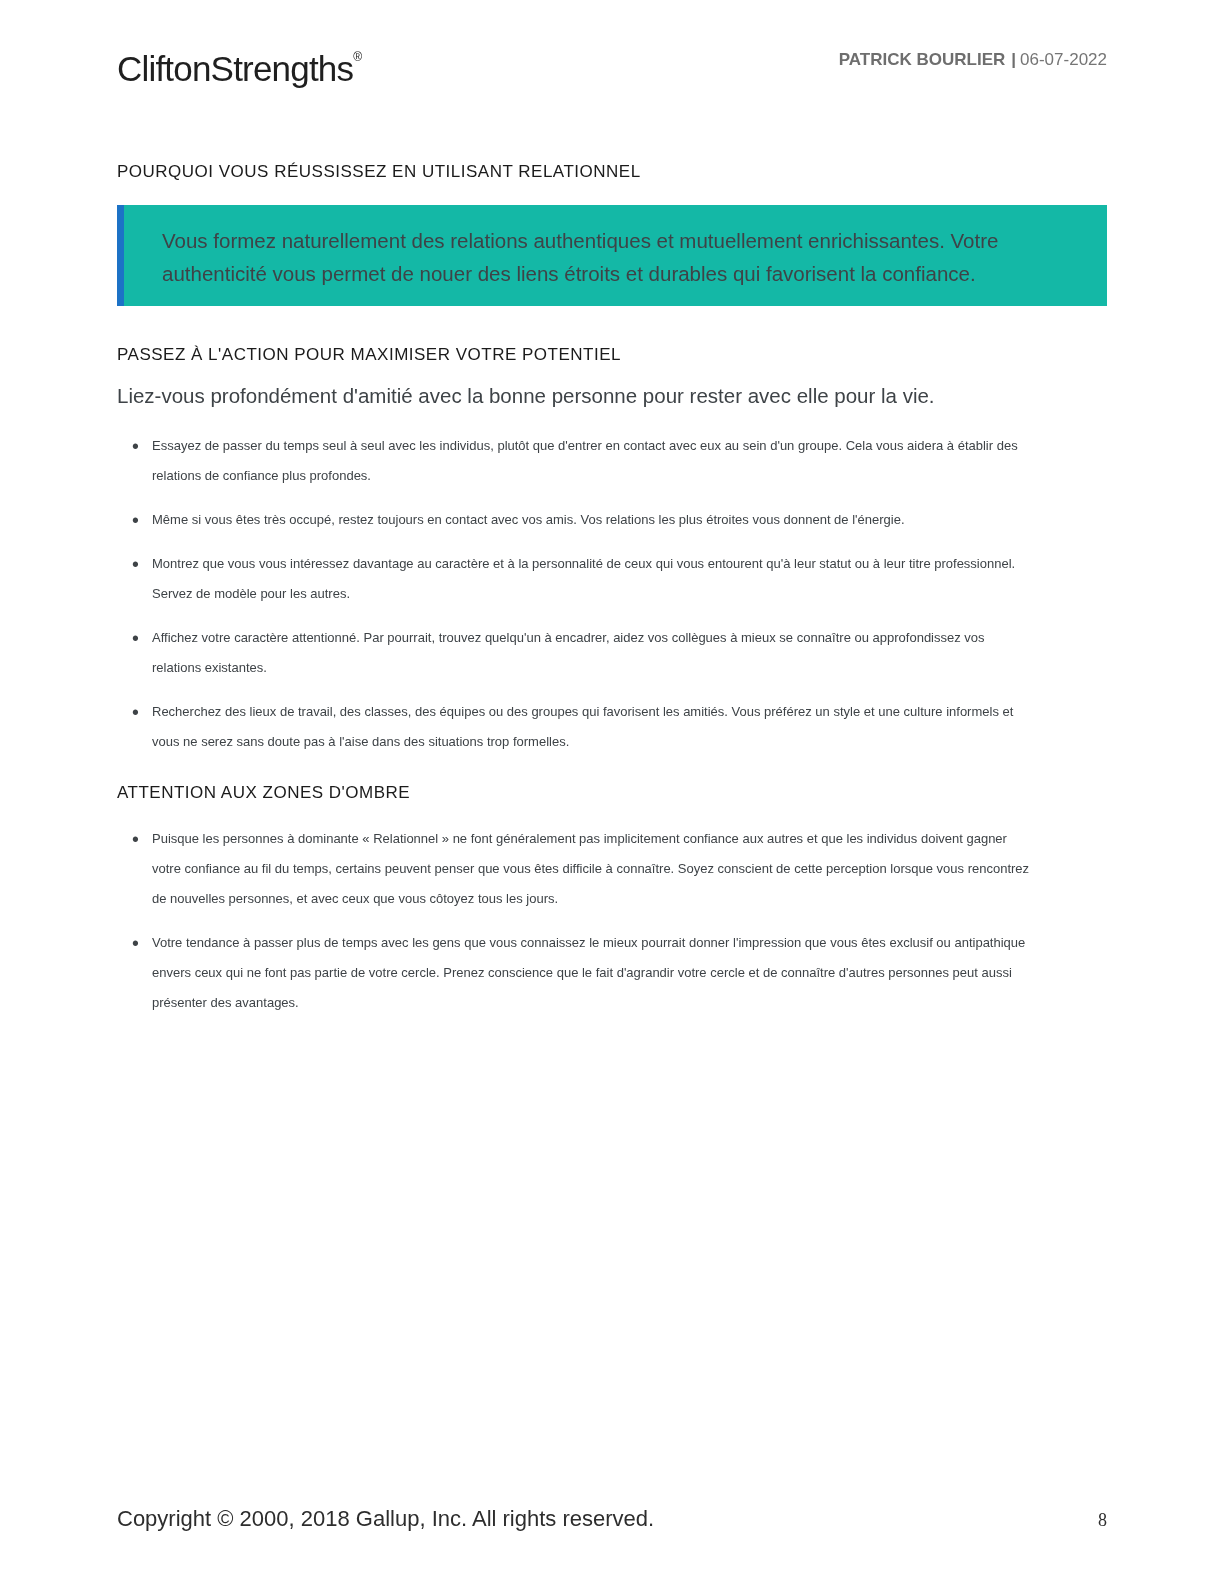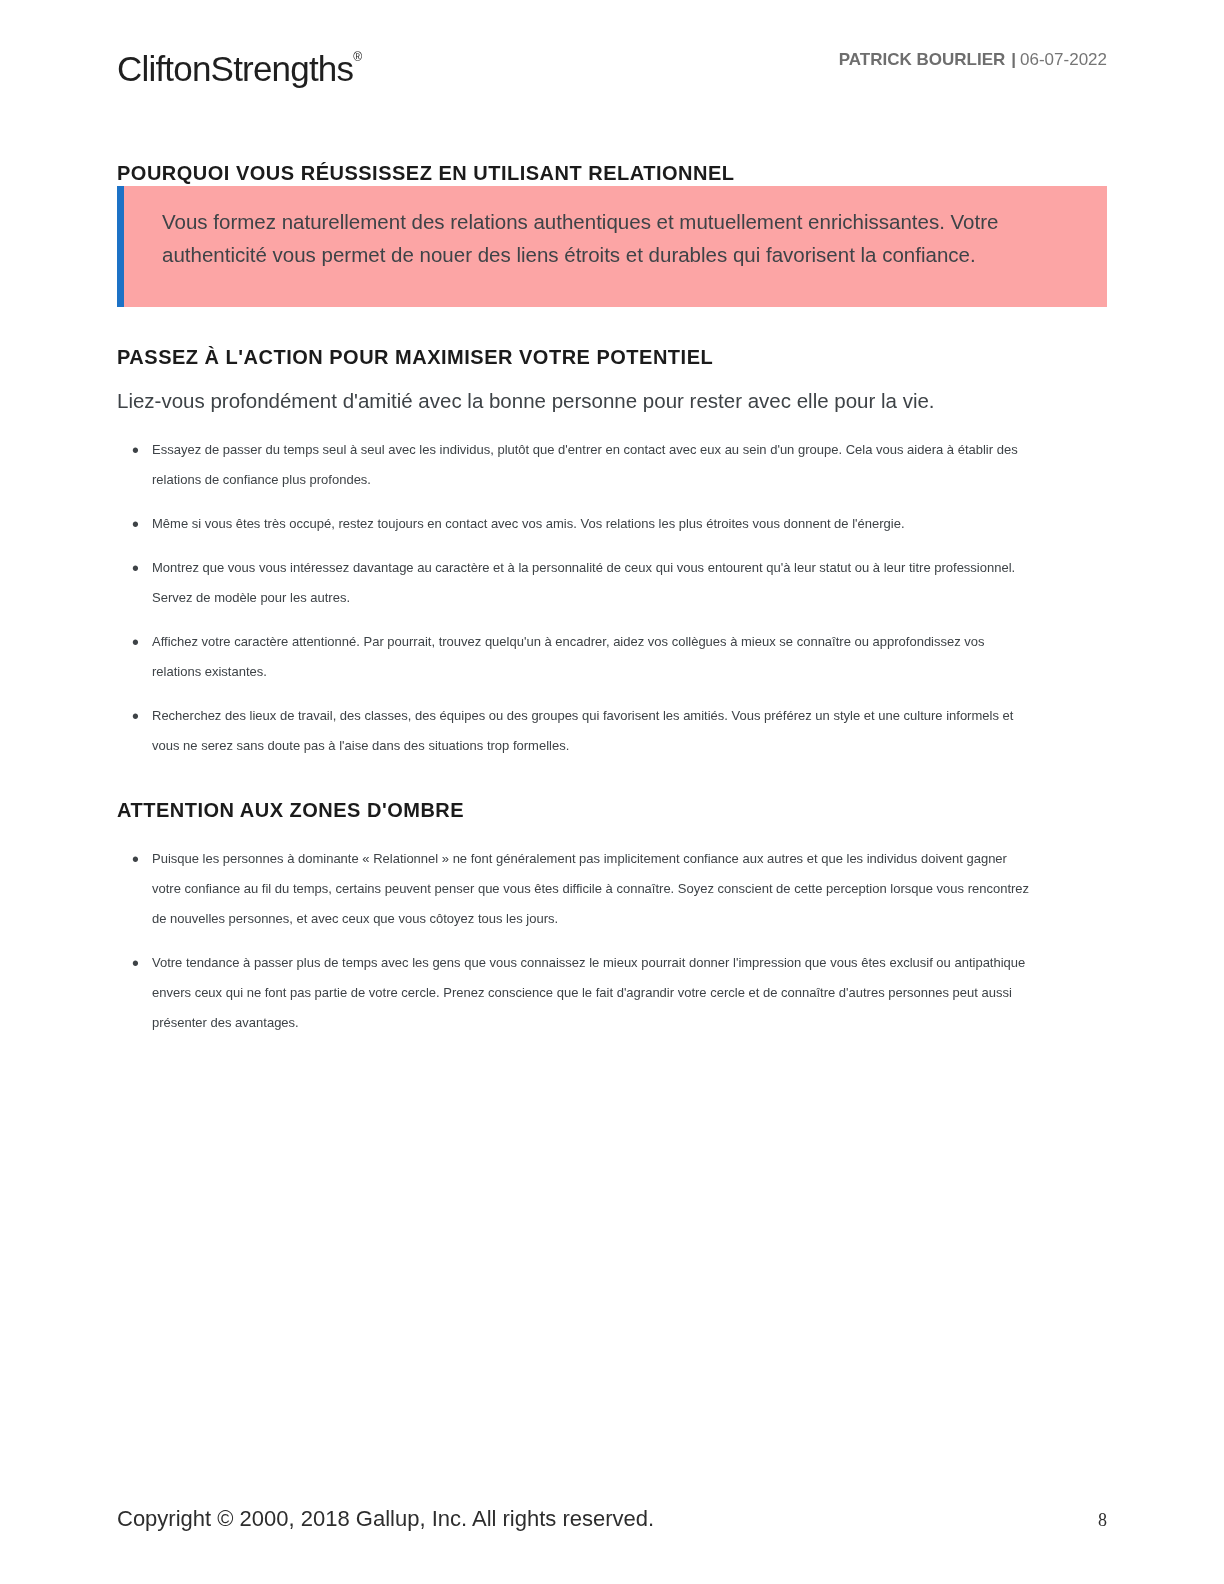--- a/index.html
+++ b/index.html
@@ -45,31 +45,32 @@
     white-space: nowrap;
   }
   .header-meta .person { font-weight: 700; }
   .header-meta .sep { font-weight: 700; margin: 0 4px 0 6px; }
   .header-meta .date { font-weight: 400; color: #757575; }
 
   
   .main { margin-top: 72px; }
 
   .section-heading {
-    font-size: 20px;
-    font-weight: 700;
+    font-size: 17px;
+    font-weight: 400;
     letter-spacing: 0.5px;
     color: #1b1b1b;
     line-height: 1.25;
   }
 
   .quote-box {
-    background: #fca5a5;
+    margin-top: 23px;
+    background: #14b8a6;
     border-left: 7px solid #1c72c6;
-    padding: 19px 30px 36px 38px;
+    padding: 19px 30px 16px 38px;
   }
   .quote-text {
     font-size: 20.5px;
     line-height: 33px;
     color: #3e4347;
     max-width: 852px;
   }
 
   .action-section { margin-top: 38px; }
   .lead-italic {
@@ -94,21 +95,21 @@
   }
   ul.bullet-list li.bullet-item::before {
     content: "\2022";
     position: absolute;
     left: 15px;
     top: 0;
     font-size: 19.5px;
     color: #3e4347;
   }
 
-  .blindspot-section { margin-top: 37px; }
+  .blindspot-section { margin-top: 25px; }
 
   
   .footer {
     position: absolute;
     left: 117px;
     right: 117px;
     top: 1506px;
     display: flex;
     justify-content: space-between;
     align-items: baseline;

